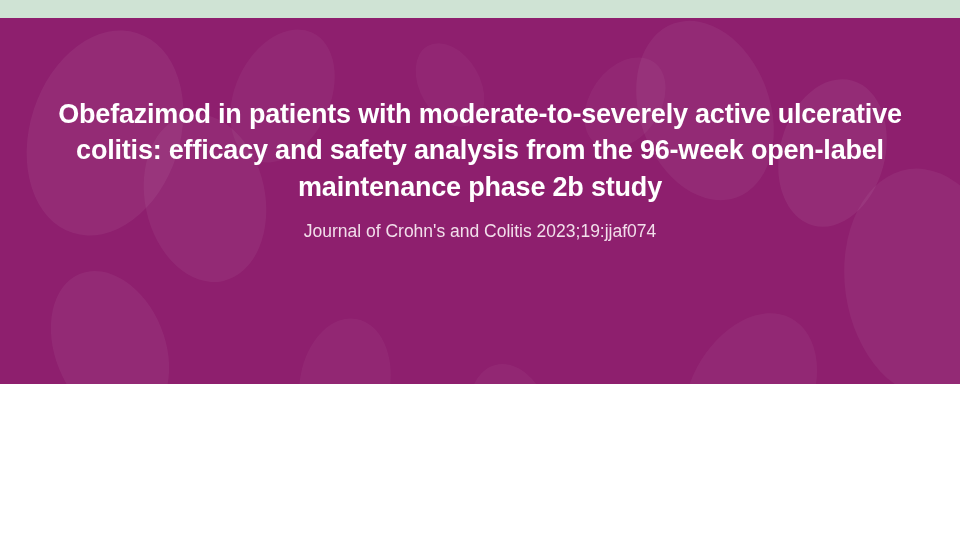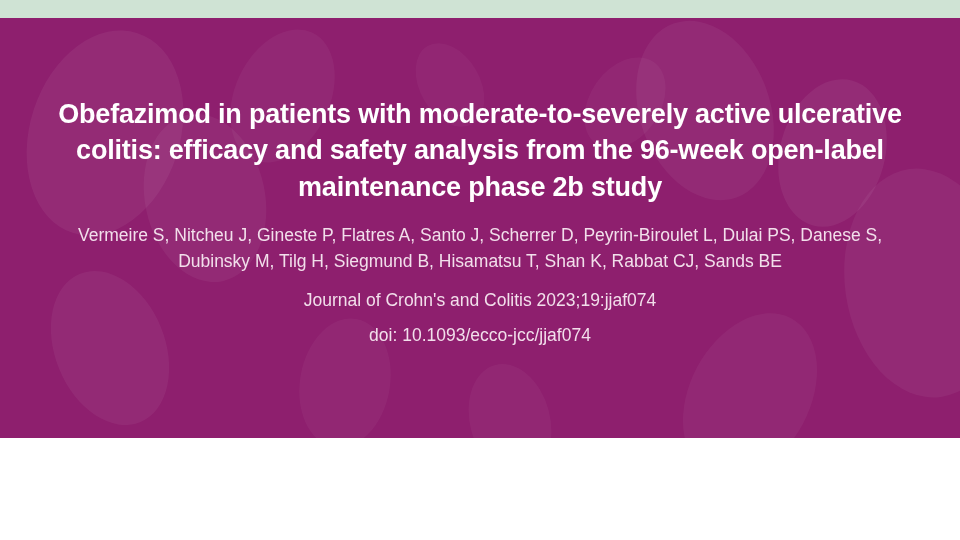--- a/index.html
+++ b/index.html
@@ -19,21 +19,21 @@
   .top-strip {
     position: absolute;
     top: 0; left: 0;
     width: 960px; height: 18px;
     background: #cfe3d4;
   }
   
   .banner {
     position: absolute;
     top: 18px; left: 0;
-    width: 960px; height: 420px;
+    width: 960px; height: 366px;
     background: #8e1f6e;
     overflow: hidden;
   }
   
   .blob {
     position: absolute;
     border-radius: 50%;
     background: #ffffff;
     opacity: 0.055;
     pointer-events: none;
@@ -109,23 +109,21 @@
     <div class="blob b6"></div>
     <div class="blob b7"></div>
     <div class="blob b8"></div>
     <div class="blob b9"></div>
     <div class="blob b10"></div>
     <div class="blob b11"></div>
     <div class="blob b12"></div>
 
     <div class="text-wrap">
       <div class="title">Obefazimod in patients with moderate-to-severely active ulcerative colitis: efficacy and safety analysis from the 96-week open-label maintenance phase 2b study</div>
-      <div class="authors">Vermeire S, Nitcheu J, Gineste P, Flatres A, Santo J, Scherrer D, Peyrin-Biroulet L, Dulai PS, Danese S, Dubinsky M, Tilg H, Siegmund B, Hisamatsu T, Shan K, Rabbat CJ, Sands BE</div>
       <div class="journal">Journal of Crohn's and Colitis 2023;19:jjaf074</div>
-      <div class="doi">doi: 10.1093/ecco-jcc/jjaf074</div>
     </div>
   </div>
 
   <div class="footer">
 
     
 
     
 
     

